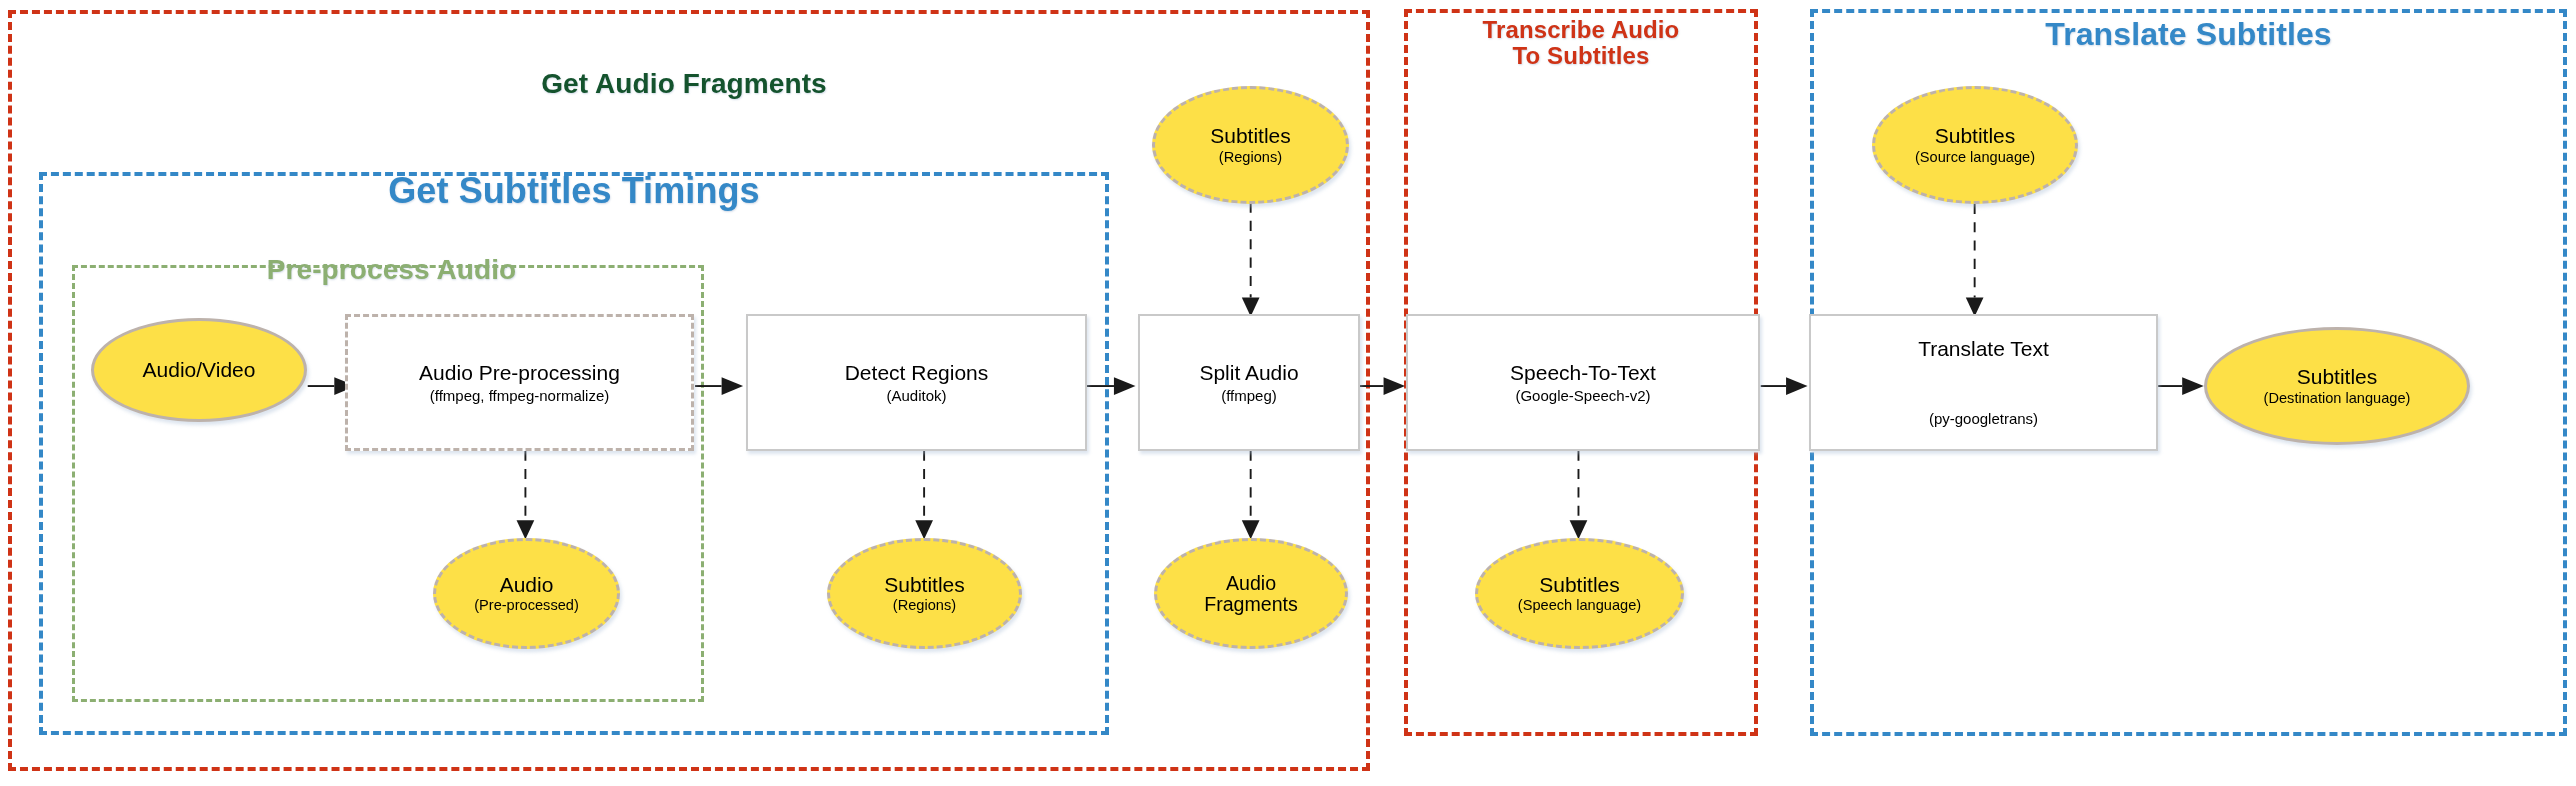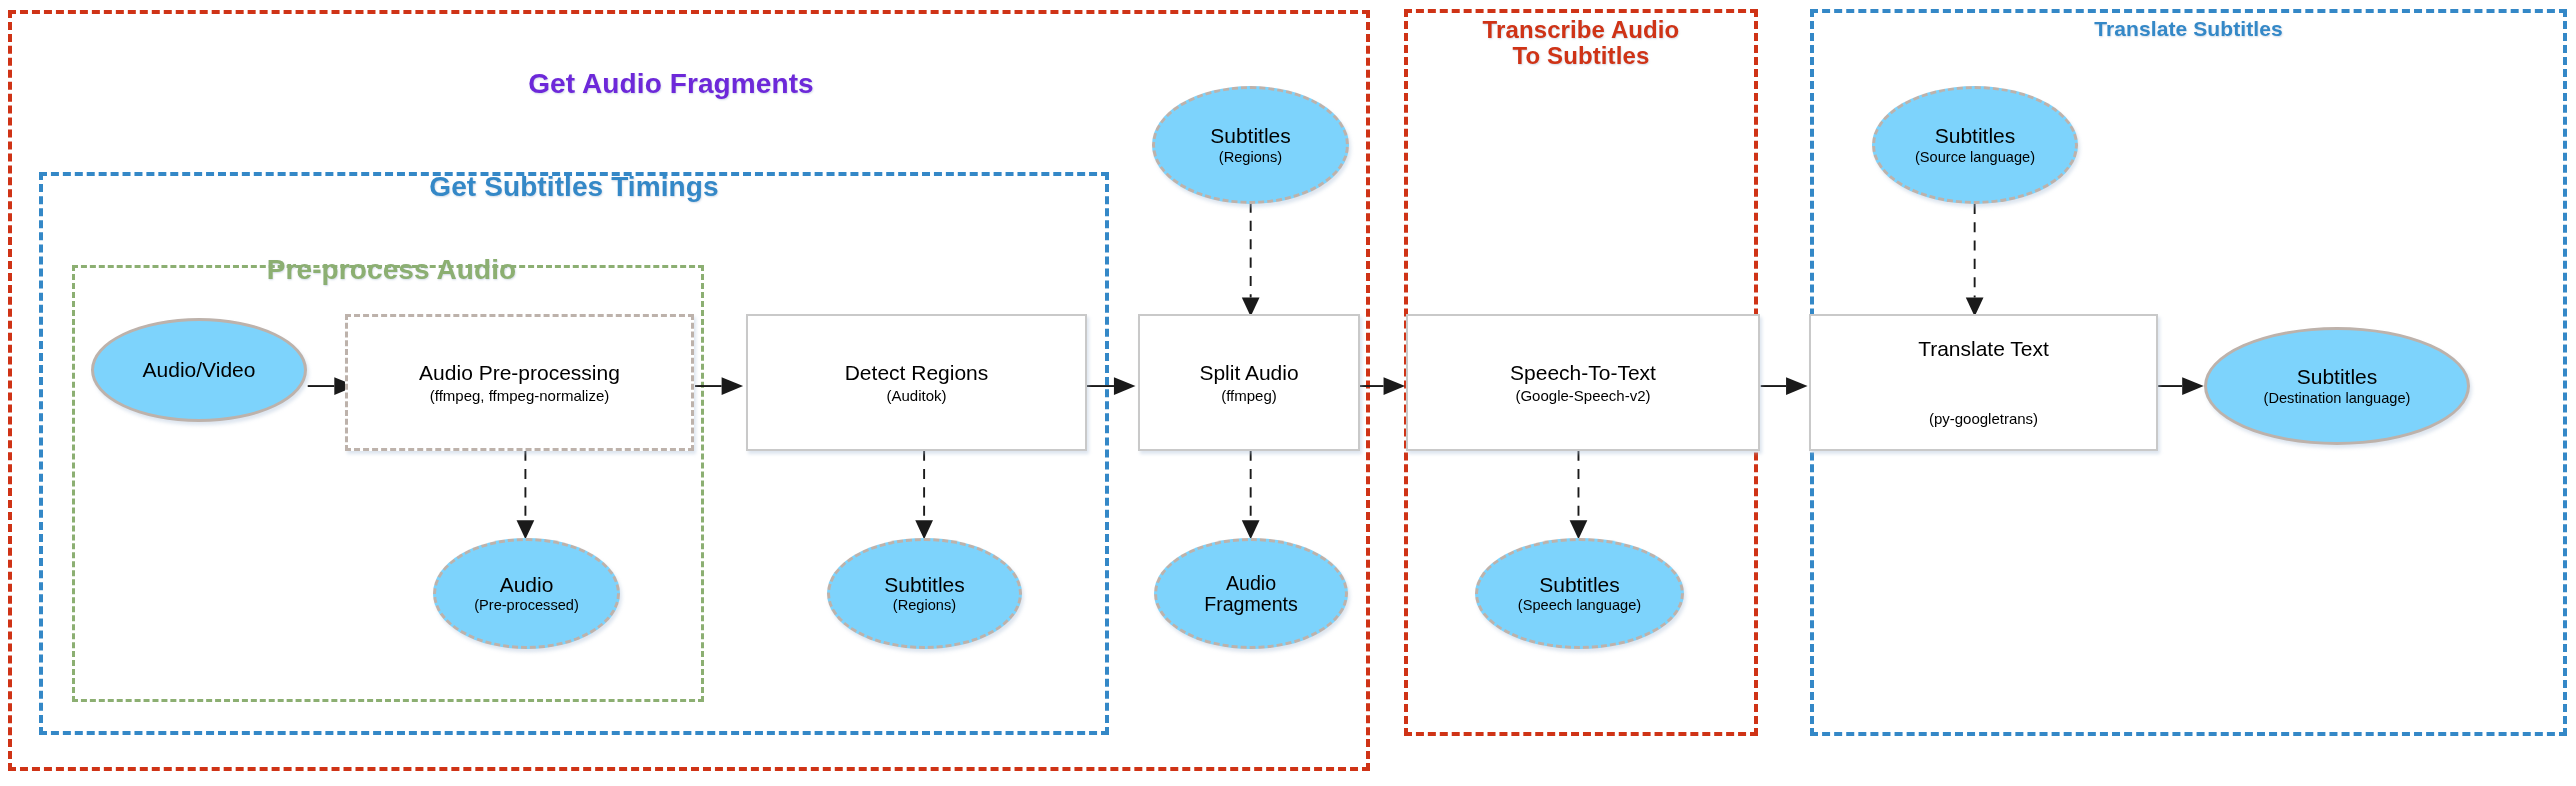--- a/index.html
+++ b/index.html
@@ -14,21 +14,21 @@
   
   .proc{position:absolute;box-sizing:border-box;background:#ffffff;display:flex;flex-direction:column;
         align-items:center;justify-content:center;text-align:center;
         box-shadow:1.9px 2.5px 3.2px rgba(170,190,215,.40);}
   .proc.solid{border:2.5px solid #c9c9c9;}
   .proc.dashed{border:3.2px dashed #bdb2ab;}
   .proc .t1{font-size:21px;color:#000;line-height:1.1;}
   .proc .t2{font-size:15px;color:#000;line-height:1.1;margin-top:3.8px;}
 
   
-  .data{position:absolute;box-sizing:border-box;border-radius:50%;background:#7dd3fc;
+  .data{position:absolute;box-sizing:border-box;border-radius:50%;background:#fde047;
         display:flex;flex-direction:column;align-items:center;justify-content:center;text-align:center;
         box-shadow:1.9px 3.2px 3.8px rgba(170,190,215,.40);}
   .data.solid{border:3.2px solid #bdb2ab;}
   .data.dashed{border:3.2px dashed #bdb2ab;}
   .data .t1{font-size:21px;color:#000;line-height:1.05;}
   .data .t2{font-size:14.6px;color:#000;line-height:1.05;margin-top:2.5px;}
   .data .t1.small{font-size:19.6px;}
 
   
   .arrow{position:absolute;}
@@ -36,34 +36,34 @@
   .ln{stroke:#1a1a1a;stroke-width:3;fill:none;}
   .ln.dash{stroke-dasharray:16 13;}
   .hd{fill:#1a1a1a;}
 </style>
 </head>
 <body>
 
 <div id="stage">
 
   <div class="group" style="left:7.6px;top:10px;width:1362px;height:761px;border-width:4.4px;border-color:#cf3316;"></div>
-  <div class="group-title" style="left:307px;top:68px;width:728px;font-size:28px;color:#6d28d9;">Get Audio Fragments</div>
+  <div class="group-title" style="left:320px;top:68px;width:728px;font-size:28px;color:#14532d;">Get Audio Fragments</div>
 
   <div class="group" style="left:39px;top:172px;width:1070px;height:563px;border-width:4.4px;border-color:#3488c7;"></div>
-  <div class="group-title" style="left:210px;top:171px;width:728px;font-size:28px;color:#3488c7;">Get Subtitles Timings</div>
+  <div class="group-title" style="left:210px;top:171px;width:728px;font-size:36px;color:#3488c7;">Get Subtitles Timings</div>
 
   <div class="group" style="left:72px;top:265px;width:632px;height:437px;border-width:3.8px;border-color:#8caf72;"></div>
   <div class="group-title" style="left:151px;top:254px;width:481px;font-size:28px;color:#8caf72;">Pre-process Audio</div>
 
   <div class="group" style="left:1404px;top:8.9px;width:354px;height:727px;border-width:4.4px;border-color:#cf3316;"></div>
   <div class="group-title" style="left:1404px;top:16.5px;width:354px;font-size:24px;color:#cf3316;">Transcribe Audio
 To Subtitles</div>
 
   <div class="group" style="left:1810px;top:8.9px;width:757px;height:727px;border-width:4.4px;border-color:#3488c7;"></div>
-  <div class="group-title" style="left:1810px;top:16.5px;width:757px;font-size:21px;color:#3488c7;">Translate Subtitles</div>
+  <div class="group-title" style="left:1810px;top:16.5px;width:757px;font-size:32px;color:#3488c7;">Translate Subtitles</div>
 
   <svg class="arrow" style="left:0;top:0;width:2576px;height:786px;" viewBox="0 0 4070 1242">
 
     <line class="ln" x1="486" y1="610" x2="528" y2="610"></line>
     <polygon class="hd" points="528,596 562,610 528,624"></polygon>
 
     <line class="ln" x1="1098" y1="610" x2="1140" y2="610"></line>
     <polygon class="hd" points="1140,596 1174,610 1140,624"></polygon>
 
     <line class="ln" x1="1716" y1="610" x2="1760" y2="610"></line>

